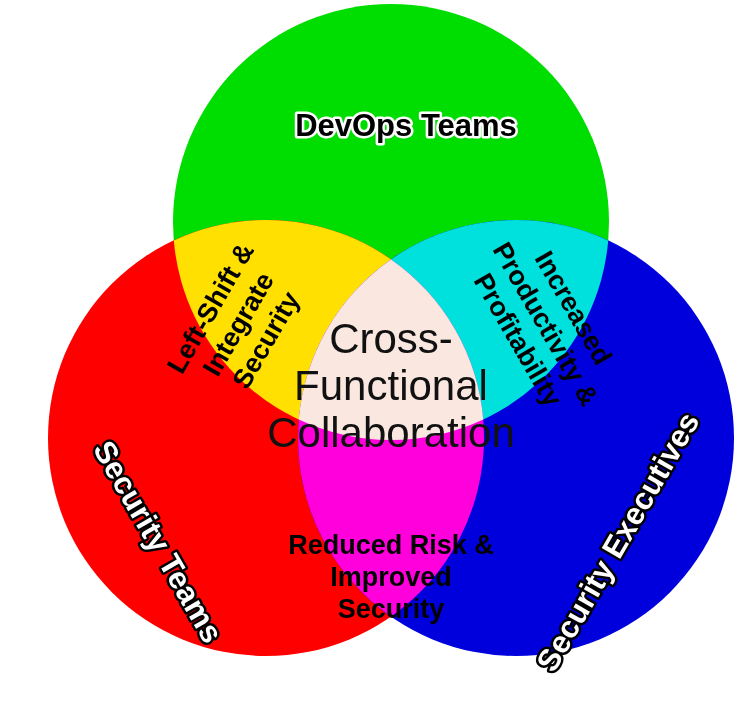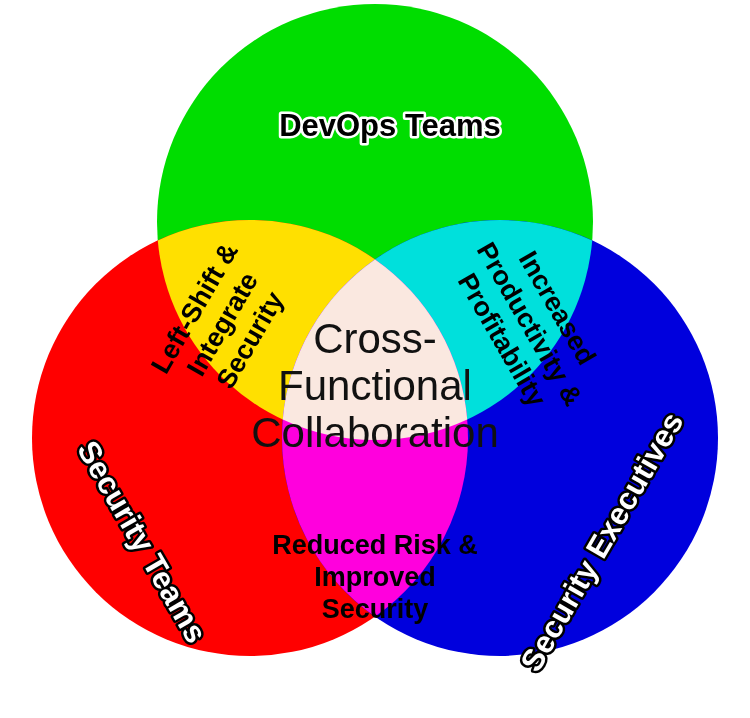--- a/index.html
+++ b/index.html
@@ -11,20 +11,21 @@
     width: 750px;
     height: 718px;
     overflow: hidden;
     font-family: "Liberation Sans", sans-serif;
   }
   #venn-wrap {
     position: relative;
     width: 684px;
     height: 718px;
     background: #ffffff;
+    margin-left: 16px;
   }
   svg#venn {
     display: block;
     width: 750px;
     height: 718px;
   }
   
   .label-outer {
     font-family: "Liberation Sans", sans-serif;
     font-weight: bold;

